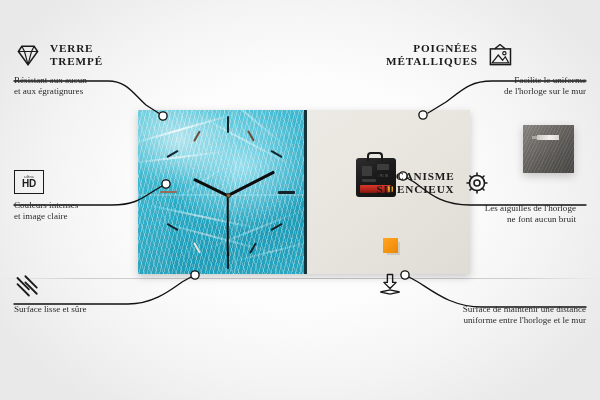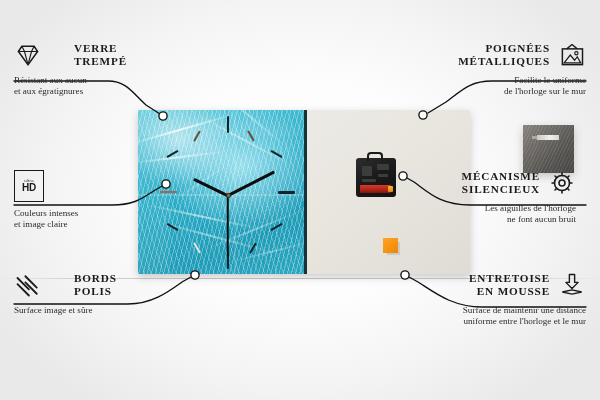--- a/index.html
+++ b/index.html
@@ -19,48 +19,47 @@
   #wires { position:absolute; inset:0; width:600px; height:400px; z-index:4; }
   #wires path { fill:none; stroke:#111; stroke-width:1.35; stroke-linecap:round; }
   #wires circle { fill:#ffffff; stroke:#111; stroke-width:1.35; }
 
   
   .feat { position:absolute; z-index:6; }
   .feat .hd {
     display:flex; align-items:center; gap:8px;
   }
   .feat.left .hd { justify-content:flex-start; }
-  .feat.right .hd { justify-content:flex-end; }
+  .feat.right .hd { }
   .ttl {
     font-family:"Liberation Serif", serif;
     font-weight:700;
     font-size:11.2px;
     letter-spacing:0.85px;
     line-height:13.4px;
     color:#1a1a1a;
     text-transform:uppercase;
     white-space:pre-line;
-    margin-left:24px;
   }
   .feat.right .ttl { text-align:right; }
   .sub {
     font-family:"Liberation Serif", serif;
     font-size:9.1px;
     line-height:11.2px;
     color:#2b2b2b;
     margin-top:6px;
     white-space:pre-line;
   }
   .feat.right .sub { text-align:right; }
 
   
   .ico { width:28px; height:26px; flex:0 0 auto; display:block; }
   .ico svg { display:block; width:100%; height:100%; }
   .hdbadge {
-    width:30px; height:32px; border:1.4px solid #1a1a1a;
+    width:30px; height:24px; border:1.4px solid #1a1a1a;
     display:flex; flex-direction:column; align-items:center;
     justify-content:center; line-height:1;
   }
   .hdbadge .u { font-size:4.2px; letter-spacing:0.3px; color:#1a1a1a;
     font-family:"Liberation Sans", sans-serif; }
   .hdbadge .h { font-size:10px; font-weight:700; color:#1a1a1a;
     font-family:"Liberation Sans", sans-serif; letter-spacing:-0.2px; }
 
   
   #product {
@@ -240,24 +239,22 @@
 et image claire</div>
   </div>
 
   <div class="feat left" style="left:14px; top:272px; width:185px;">
     <div class="hd">
       <span class="ico">
         <svg viewBox="0 0 32 28">
           <path d="M4 6 L17 19 M4 13 L17 26 M13 4 L26 17 M13 11 L26 24" stroke="#1a1a1a" stroke-width="2.1" fill="none" stroke-linecap="round"></path>
         </svg>
       </span>
-      <span class="ttl">BORDS
-POLIS</span>
-    </div>
-    <div class="sub">Surface image et sûre</div>
+    </div>
+    <div class="sub">Surface lisse et sûre</div>
   </div>
 
   <div class="feat right" style="right:14px; top:42px; width:200px;">
     <div class="hd">
       <span class="ttl">POIGNÉES
 MÉTALLIQUES</span>
       <span class="ico">
         <svg viewBox="0 0 32 28">
           <rect x="5" y="7" width="23" height="18" fill="none" stroke="#1a1a1a" stroke-width="1.7"></rect>
           <path d="M16 2 L10 7 M16 2 L22 7" stroke="#1a1a1a" stroke-width="1.5" fill="none"></path>
@@ -284,22 +281,20 @@
           </g>
         </svg>
       </span>
     </div>
     <div class="sub">Les aiguilles de l'horloge
 ne font aucun bruit</div>
   </div>
 
   <div class="feat right" style="right:14px; top:272px; width:210px;">
     <div class="hd">
-      <span class="ttl">ENTRETOISE
-EN MOUSSE</span>
       <span class="ico">
         <svg viewBox="0 0 32 28">
           <path d="M13 2 L19 2 L19 11 L23 11 L16 18 L9 11 L13 11 Z" fill="none" stroke="#1a1a1a" stroke-width="1.6" stroke-linejoin="round"></path>
           <path d="M16 19.5 L27 22 L16 24.5 L5 22 Z" fill="none" stroke="#1a1a1a" stroke-width="1.5"></path>
         </svg>
       </span>
     </div>
     <div class="sub">Surface de maintenir une distance
 uniforme entre l'horloge et le mur</div>
   </div>

